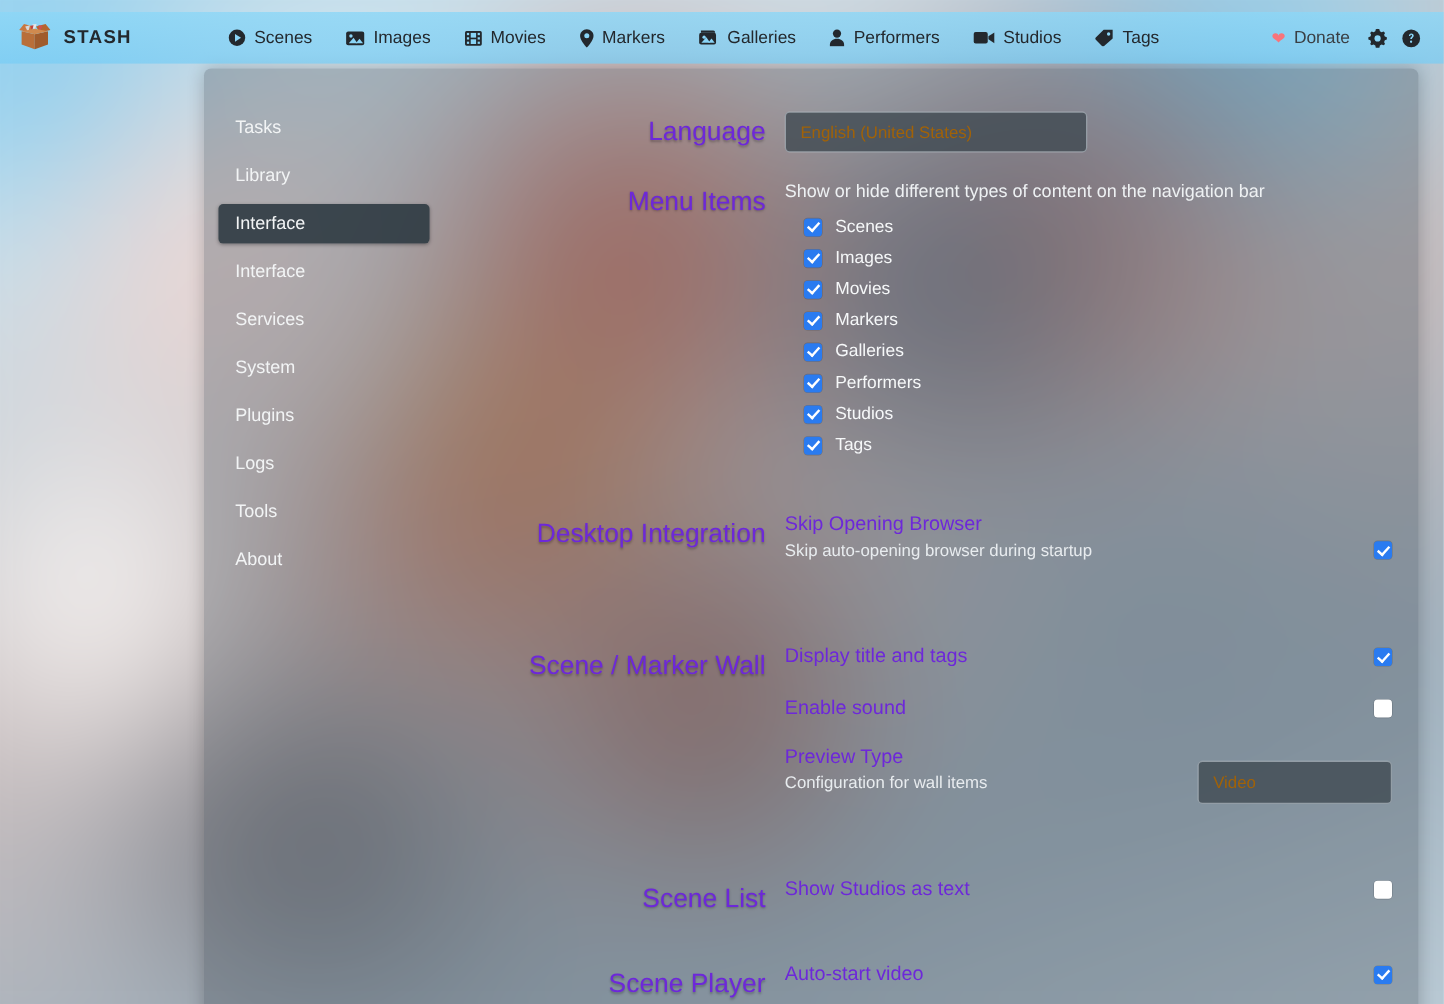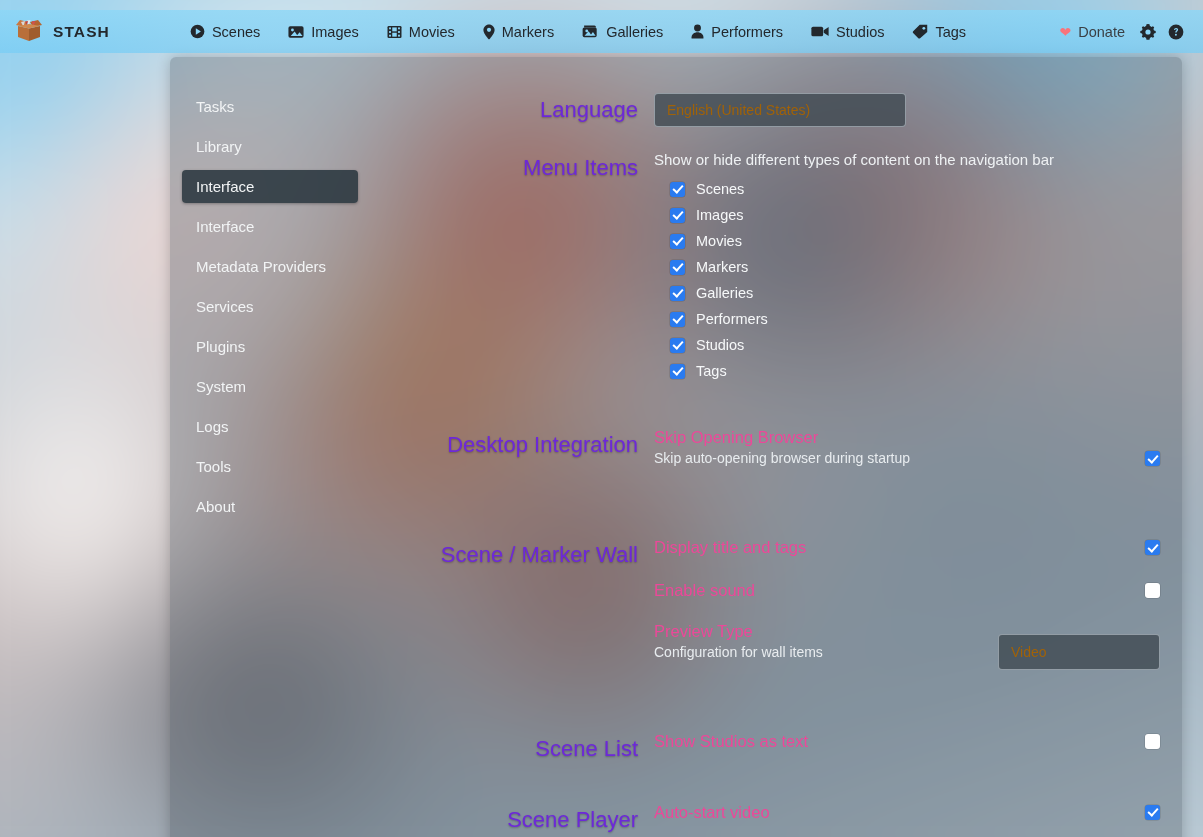--- a/index.html
+++ b/index.html
@@ -187,21 +187,21 @@
 
   
   .opt-row {
     display: flex; align-items: flex-start;
     justify-content: space-between;
     gap: 18px;
   }
   .opt-text { min-width: 0; }
   .opt-title {
     font-size: 16.5px;
-    color: #ec4899;
+    color: #6d28d9;
     font-weight: 400;
   }
   .opt-desc {
     font-size: 14px;
     color: #e8ecef;
     margin-top: 3px;
   }
   .opt-ctl { flex: 0 0 auto; display: flex; align-items: center; }
 </style>
 </head>
@@ -350,24 +350,23 @@
   </div>
 </nav>
 
 <div id="panel">
 
   <div id="sidebar">
     <a class="side-item" href="#">Tasks</a>
     <a class="side-item" href="#">Library</a>
     <a class="side-item active" href="#">Interface</a>
     <a class="side-item" href="#">Interface</a>
-    <a class="side-item" href="#">Metadata Providers</a>
     <a class="side-item" href="#">Services</a>
+    <a class="side-item" href="#">System</a>
     <a class="side-item" href="#">Plugins</a>
-    <a class="side-item" href="#">System</a>
     <a class="side-item" href="#">Logs</a>
     <a class="side-item" href="#">Tools</a>
     <a class="side-item" href="#">About</a>
   </div>
 
   <div id="settings">
 
     <div class="section" style="margin-bottom:24px;">
       <div class="sec-title">Language</div>
       <div class="sec-body">

